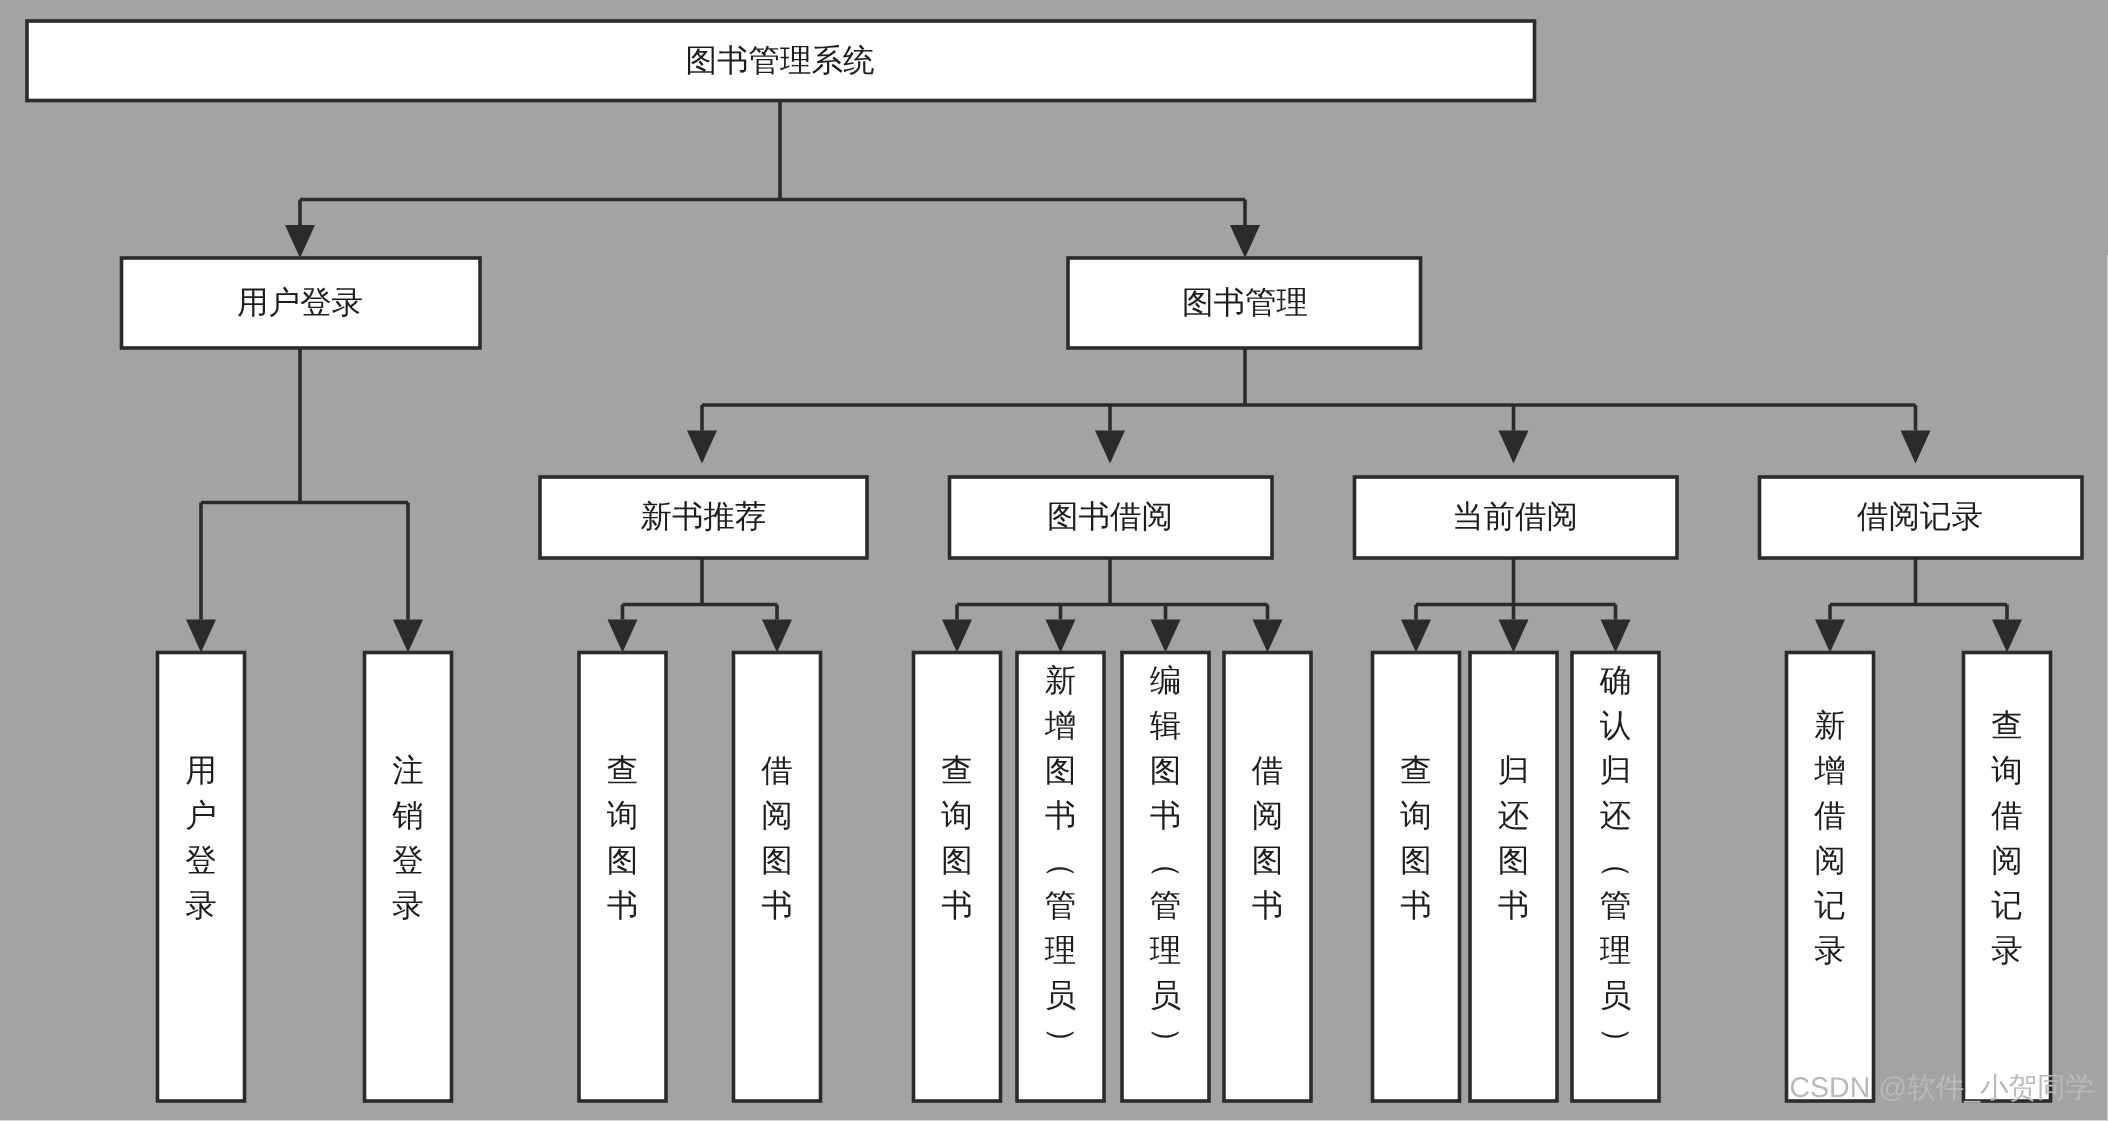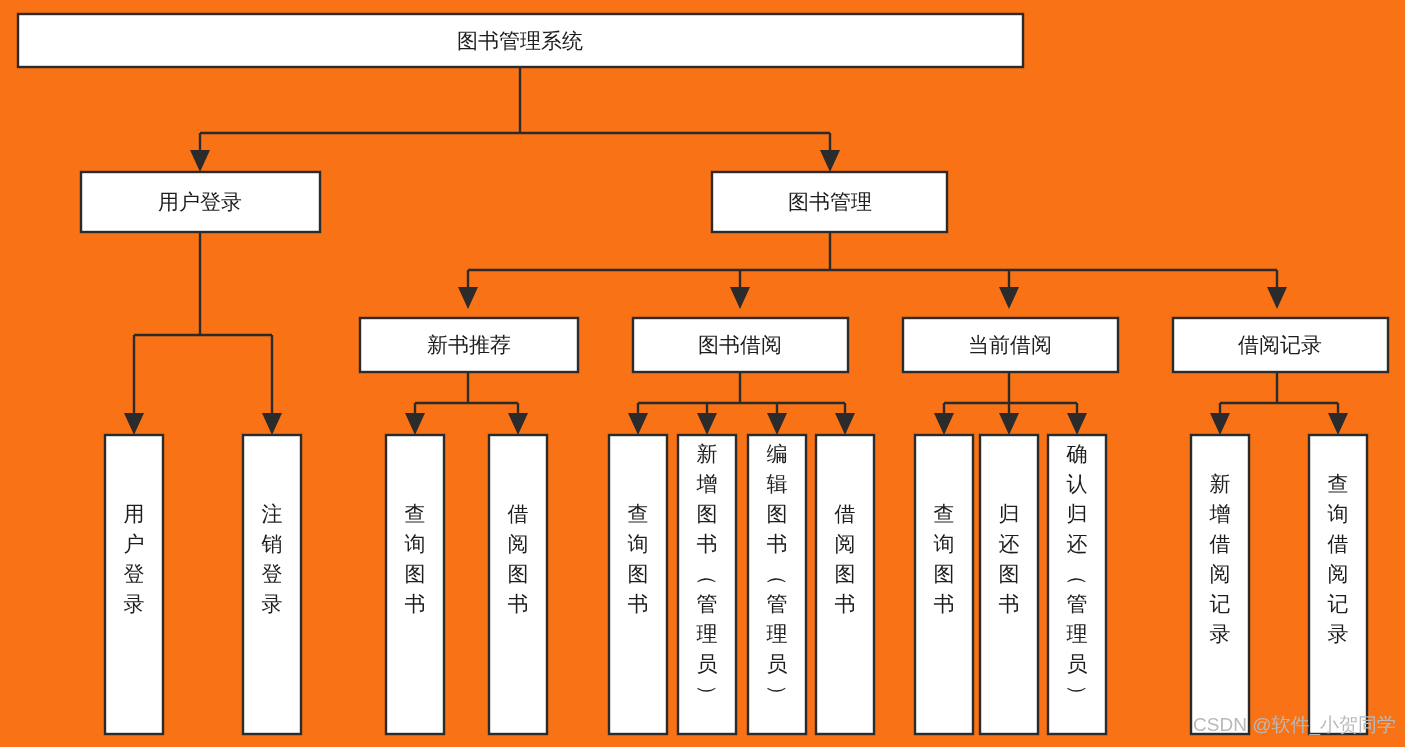--- a/index.html
+++ b/index.html
@@ -8,21 +8,21 @@
     padding: 0;
     background: #ffffff;
   }
   body {
     font-family: "Liberation Sans", "DejaVu Sans", sans-serif;
   }
   #diagram-root {
     position: relative;
     width: 1405px;
     height: 747px;
-    background: #f97316;
+    background: #a3a3a3;
     overflow: hidden;
   }
   svg#flowchart {
     position: absolute;
     top: 0;
     left: 0;
     width: 1405px;
     height: 747px;
     display: block;
   }

